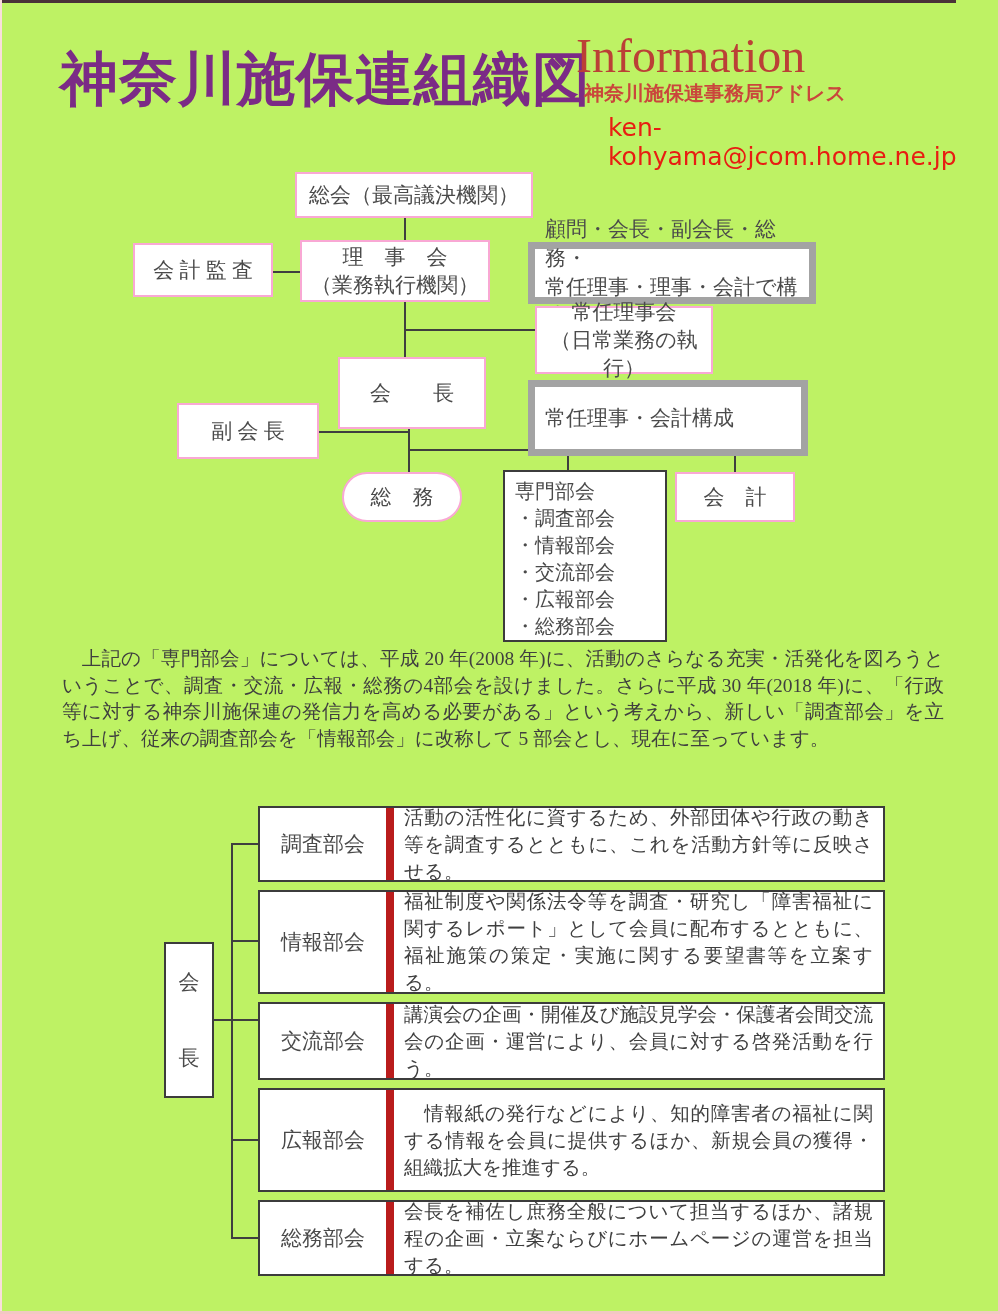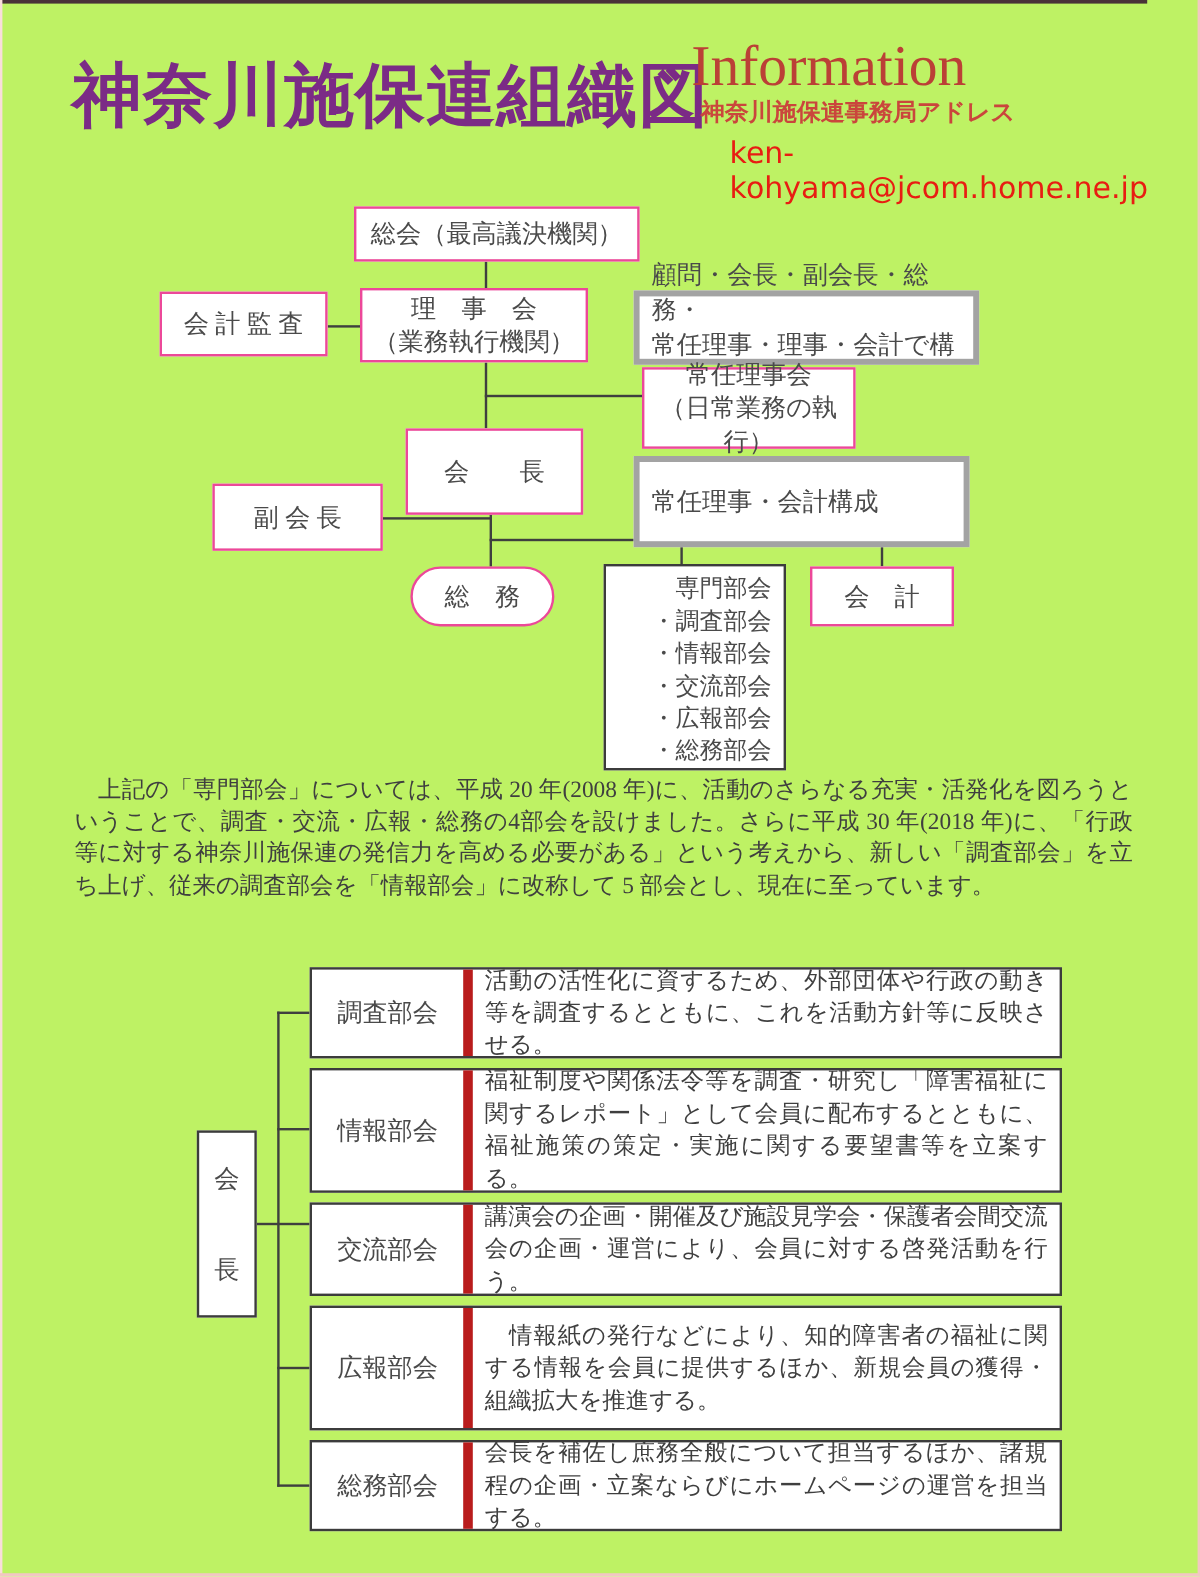--- a/index.html
+++ b/index.html
@@ -36,26 +36,26 @@
   }
   .info-email{
     margin-top:6px;margin-left:32px;
     font-family:"DejaVu Sans","Liberation Sans",sans-serif;
     font-weight:500;font-size:25px;color:#e81d12;
   }
 
   
   .box{
     position:absolute;background:#fff;
-    border:2px solid #ec4899;
+    border:2px solid #f9a8d4;
     display:flex;flex-direction:column;align-items:center;justify-content:center;
     font-size:21px;line-height:28px;color:#4a4a4a;
     text-align:center;box-sizing:border-box;
   }
-  .box.light{border:5px solid #a3a3a3;align-items:flex-start;text-align:left;padding:2px 10px;}
+  .box.light{border:7px solid #a3a3a3;align-items:flex-start;text-align:left;padding:2px 10px;}
   .hline,.vline{position:absolute;background:#3f3f3f;}
   .hline{height:2px;}
   .vline{width:2px;}
 
   .senmon-box{
     position:absolute;background:#fff;border:2px solid #3c3c3c;box-sizing:border-box;
     font-size:20px;line-height:27px;color:#4a4a4a;padding:6px 10px;text-align:left;
   }
   .senmon-box div{white-space:nowrap;}
 
@@ -147,21 +147,21 @@
   </div>
 
   <div class="box light" style="left:528px;top:380px;width:280px;height:76px;line-height:33px;">
     <span>常任理事・会計構成</span>
   </div>
 
   <div class="box" style="left:342px;top:472px;width:120px;height:50px;border-radius:25px;">
     <span>総　務</span>
   </div>
 
-  <div class="senmon-box" style="left:503px;top:470px;width:152px;height:172px;text-align:right;">
+  <div class="senmon-box" style="left:503px;top:470px;width:164px;height:172px;">
     <div>専門部会</div>
     <div>・調査部会</div>
     <div>・情報部会</div>
     <div>・交流部会</div>
     <div>・広報部会</div>
     <div>・総務部会</div>
   </div>
 
   <div class="box" style="left:675px;top:472px;width:120px;height:50px;">
     <span>会　計</span>

